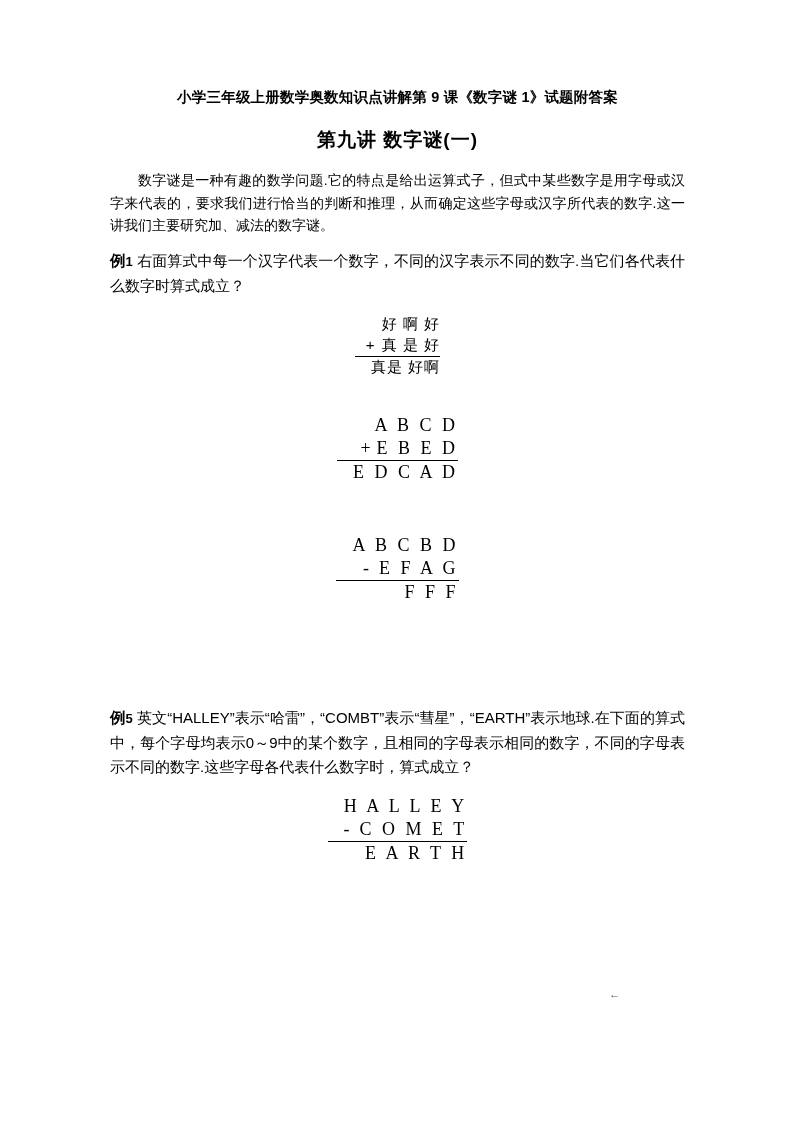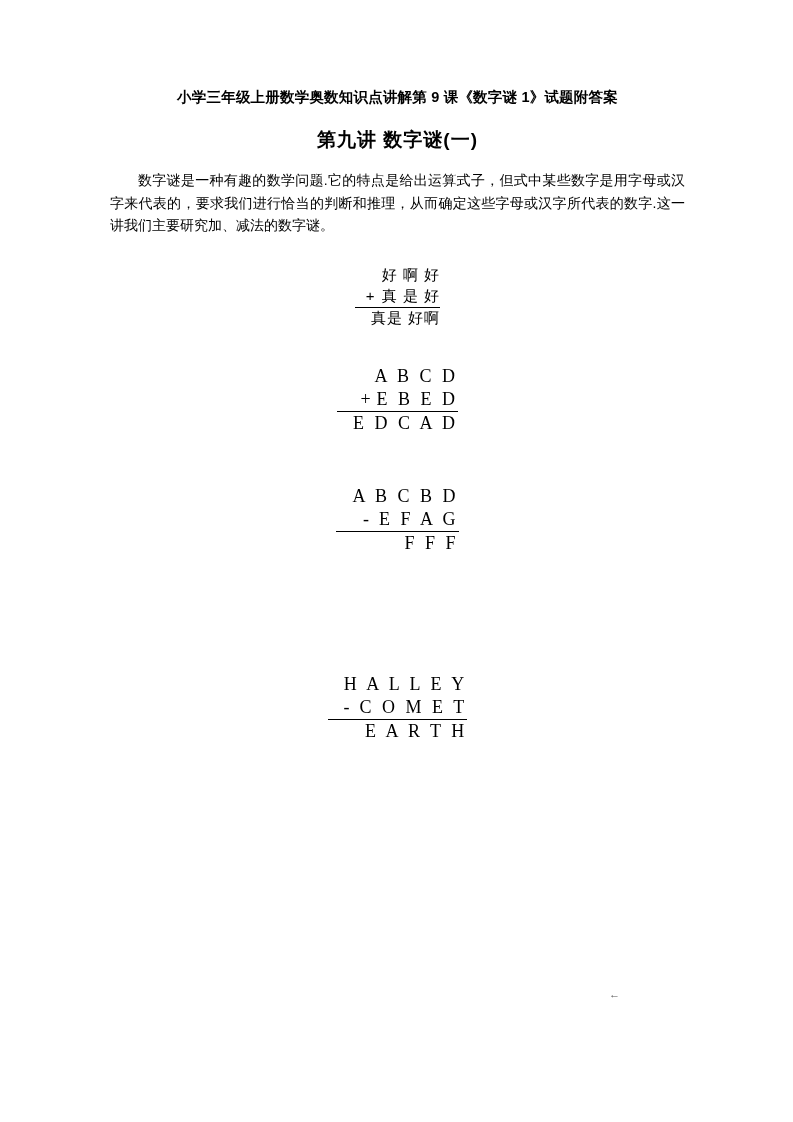--- a/index.html
+++ b/index.html
@@ -125,20 +125,24 @@
   <div class="content">
 
     <div class="doc-header">小学三年级上册数学奥数知识点讲解第 9 课《数字谜 1》试题附答案</div>
 
     <div class="doc-title">第九讲  数字谜(一)</div>
 
     <div class="para indent">数字谜是一种有趣的数学问题.它的特点是给出运算式子，但式中某些数字是用字母或汉字来代表的，要求我们进行恰当的判断和推理，从而确定这些字母或汉字所代表的数字.这一讲我们主要研究加、减法的数字谜。</div>
 
     <div class="gap-s"></div>
 
+    <div class="example-block">
+      <span class="ex-label">例</span><span class="ex-num">1</span>
+      <span>右面算式中每一个汉字代表一个数字，不同的汉字表示不同的数字.当它们各代表什么数字时算式成立？</span>
+    </div>
 
     <div class="calc calc-cn">
       <div class="calc-row">
         <span class="op"></span>
         <span class="val">好 啊 好</span>
       </div>
       <div class="calc-row calc-underline">
         <span class="op">+</span>
         <span class="val">真 是 好</span>
       </div>
@@ -183,20 +187,24 @@
         <span class="val">F F F</span>
       </div>
     </div>
 
     <div class="gap-xl"></div>
     <div class="gap-m"></div>
 
 
     <div class="gap-m"></div>
 
+    <div class="example-block">
+      <span class="ex-label">例</span><span class="ex-num">5</span>
+      <span>英文“HALLEY”表示“哈雷”，“COMBT”表示“彗星”，“EARTH”表示地球.在下面的算式中，每个字母均表示0～9中的某个数字，且相同的字母表示相同的数字，不同的字母表示不同的数字.这些字母各代表什么数字时，算式成立？</span>
+    </div>
 
     <div class="calc calc-lat">
       <div class="calc-row">
         <span class="op"></span>
         <span class="val">H A L L E Y</span>
       </div>
       <div class="calc-row calc-underline">
         <span class="op">-</span>
         <span class="val">C O M E T</span>
       </div>

